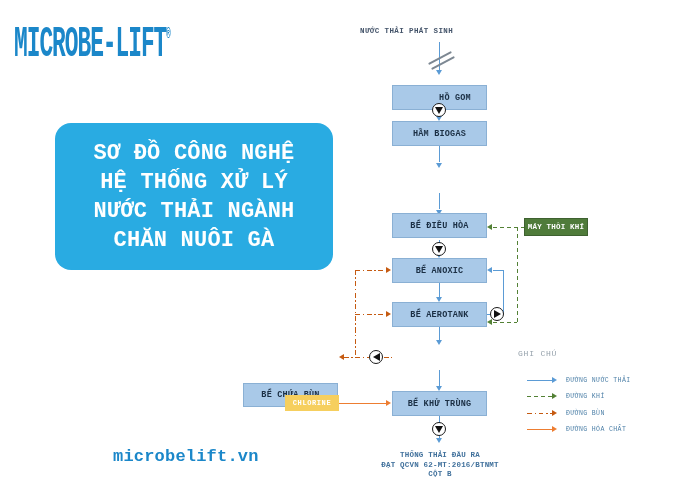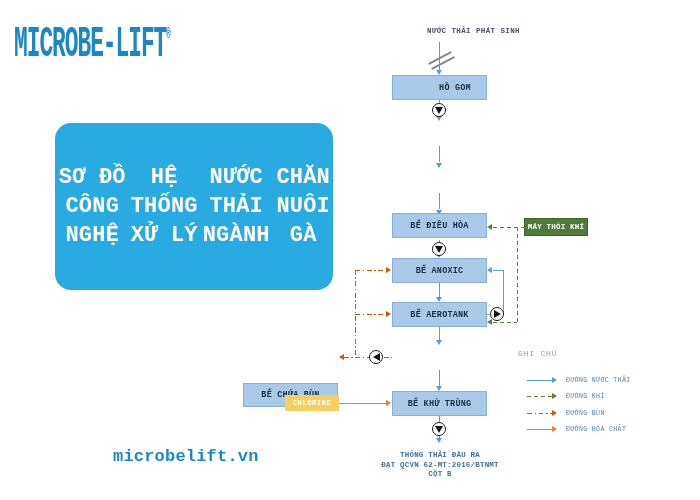--- a/index.html
+++ b/index.html
@@ -8,39 +8,39 @@
 
   
   .logo{position:absolute;left:14px;top:10px;color:var(--brand-blue);font-weight:bold;
         font-size:44px;letter-spacing:-2px;transform:scaleX(0.52);transform-origin:left top;
         white-space:nowrap;line-height:48px;}
   .logo sup{font-size:14px;vertical-align:18px;letter-spacing:0;}
   .website{position:absolute;left:113px;top:447px;color:var(--brand-blue);
            font-weight:bold;font-size:17px;letter-spacing:0.2px;}
 
   
-  .banner{position:absolute;left:55px;top:123px;width:278px;height:167px;
-          background:var(--banner-blue);border-radius:16px;display:flex;flex-direction:row;
+  .banner{position:absolute;left:55px;top:123px;width:278px;height:147px;
+          background:var(--banner-blue);border-radius:16px;display:flex;flex-direction:column;
           align-items:center;justify-content:center;color:#fff;font-weight:bold;
           font-size:22px;line-height:29px;text-align:center;letter-spacing:0.2px;}
 
   
   .pbox{position:absolute;left:392px;width:95px;height:25px;background:var(--box-fill);
         border:1px solid var(--box-border);box-sizing:border-box;display:flex;align-items:center;
         justify-content:center;font-weight:bold;font-size:8.5px;color:var(--box-text);
         letter-spacing:0.2px;z-index:2;text-align:center;}
   .blower{position:absolute;left:524px;top:218px;width:64px;height:18px;background:var(--blower-green);
           border:1px solid #3e6130;box-sizing:border-box;display:flex;align-items:center;justify-content:center;
           color:#fff;font-weight:bold;font-size:7.5px;letter-spacing:0.2px;z-index:2;}
   .chlorine{position:absolute;left:285px;top:395px;width:54px;height:16px;background:var(--chlorine-yellow);
             display:flex;align-items:center;justify-content:center;color:#fff;font-weight:bold;
             font-size:7px;letter-spacing:0.6px;z-index:2;}
 
   
-  .lbl-top{position:absolute;left:360px;top:27px;width:160px;text-align:right;font-weight:bold;
+  .lbl-top{position:absolute;left:360px;top:27px;width:160px;text-align:left;font-weight:bold;
            font-size:7.5px;letter-spacing:0.4px;color:var(--label-navy);}
   .lbl-out{position:absolute;left:354px;top:451px;width:172px;text-align:center;font-weight:bold;
            font-size:7.5px;line-height:9.5px;letter-spacing:0.2px;color:var(--output-blue);}
 
   
   .ln{position:absolute;z-index:1;}
   .solid-h{height:1px;background:currentColor;}
   .solid-v{width:1px;background:currentColor;}
   .dash-h{height:1px;background:repeating-linear-gradient(90deg,currentColor 0 4px,transparent 4px 7px);}
   .dash-v{width:1px;background:repeating-linear-gradient(180deg,currentColor 0 4px,transparent 4px 7px);}
@@ -147,21 +147,22 @@
   <div class="pump" style="left:490px;top:307px;">
       <div class="tri right"></div>
     </div>
   <div class="pump" style="left:369px;top:350px;">
       <div class="tri left"></div>
     </div>
   <div class="pump" style="left:432px;top:422px;">
       <div class="tri down"></div>
     </div>
 
-  <div class="pbox" style="top:75px;padding-left:31px;">HỒ GOM</div>
+  <div class="pbox" style="top:85px;padding-left:31px;">HỒ GOM</div>
+  <div class="pbox" style="top:121px;">HẦM BIOGAS</div>
   <div class="pbox" style="top:213px;">BỂ ĐIỀU HÒA</div>
   <div class="pbox" style="top:258px;">BỂ ANOXIC</div>
   <div class="pbox" style="top:302px;">BỂ AEROTANK</div>
   <div class="pbox" style="top:391px;">BỂ KHỬ TRÙNG</div>
 
   <div class="blower">MÁY THỔI KHÍ</div>
   <div class="pbox" style="left:243px;top:346px;width:95px;height:24px;margin-top:37px;">BỂ CHỨA BÙN</div>
   <div class="chlorine">CHLORINE</div>
 
   <div class="lbl-out">

